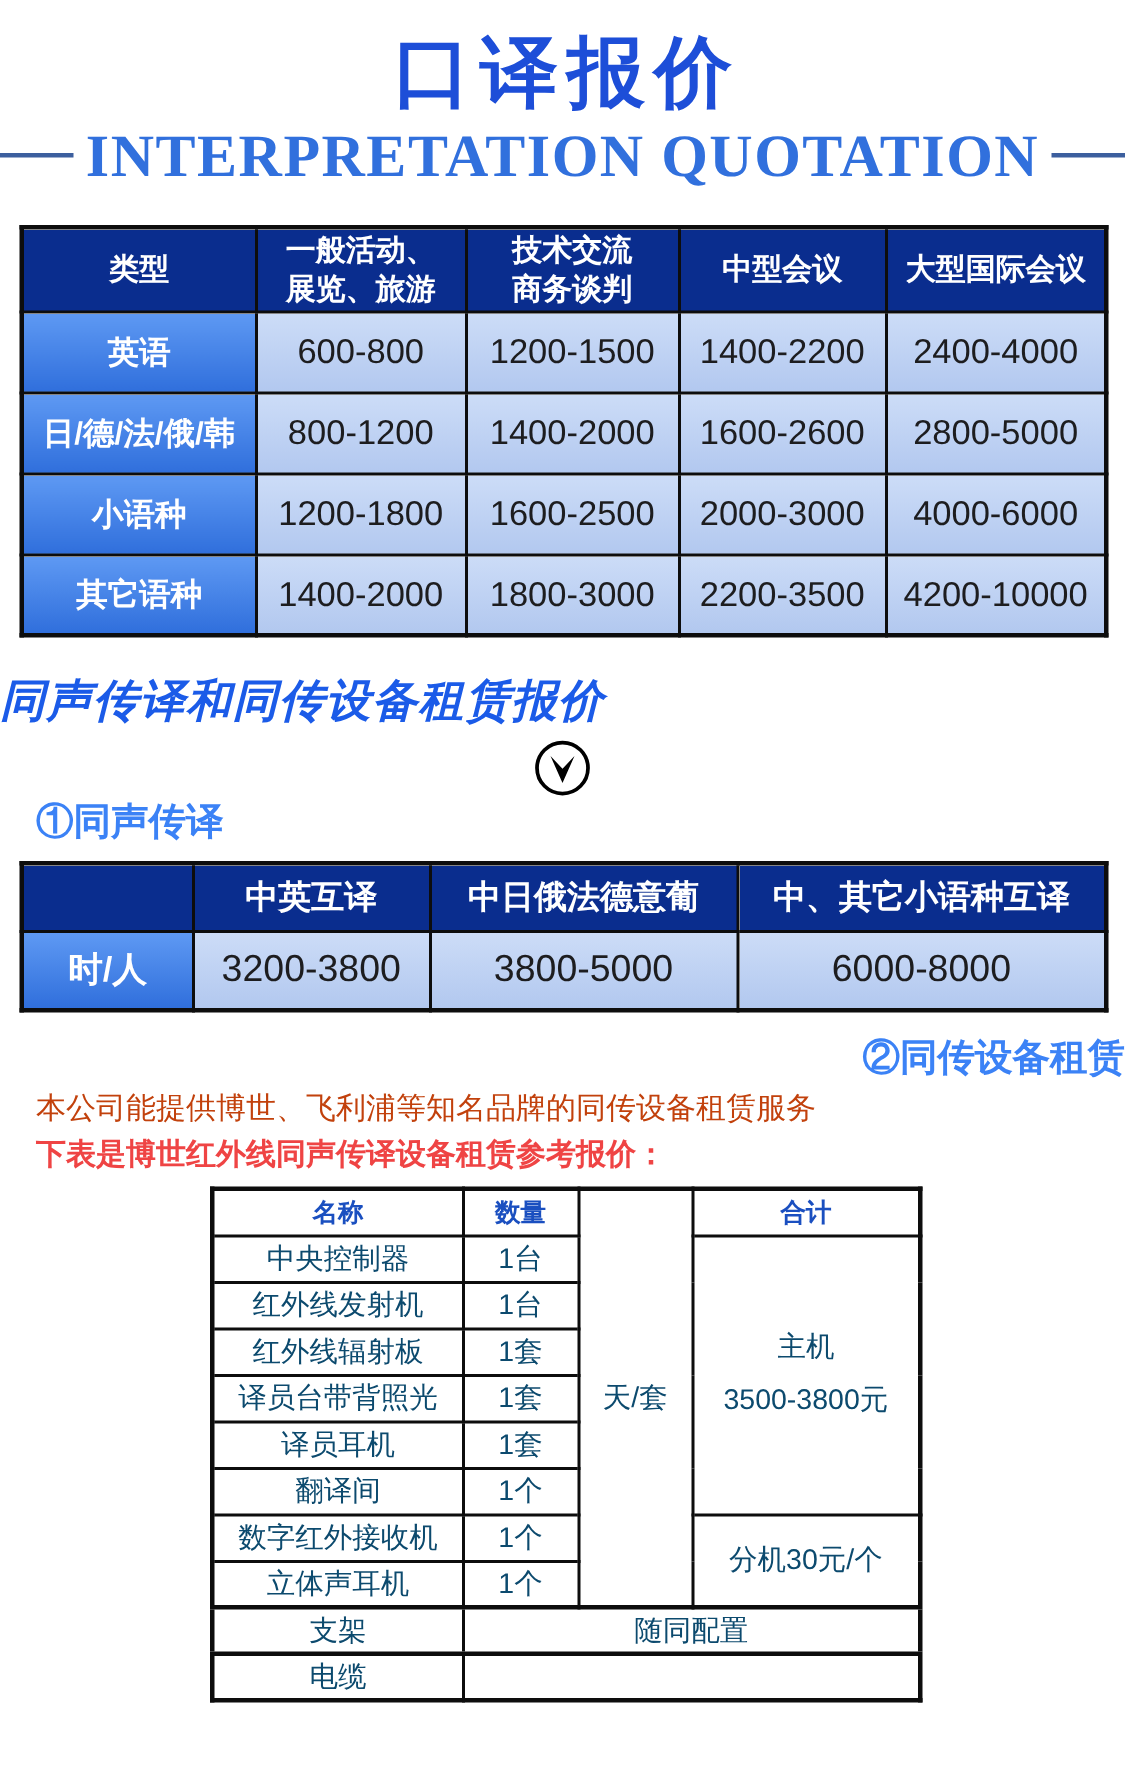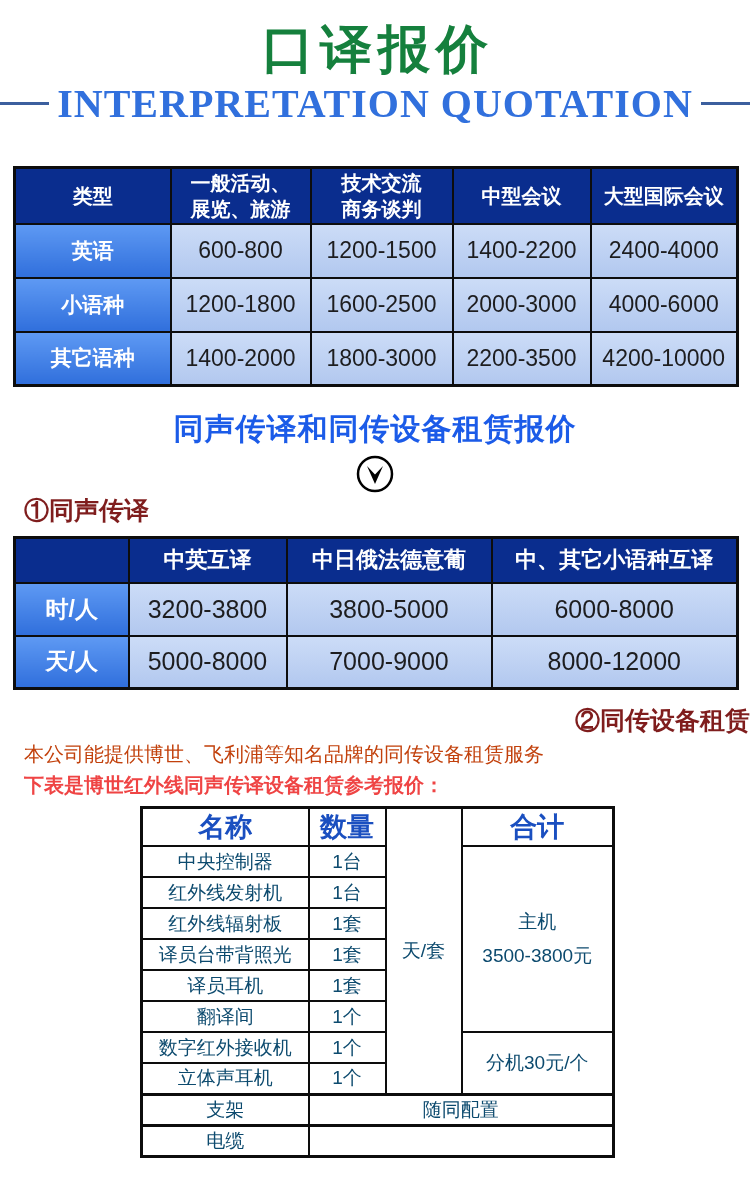--- a/index.html
+++ b/index.html
@@ -5,61 +5,61 @@
   html,body { margin:0; padding:0; }
   .page {
     position:relative; width:750px; height:1186px; background:#ffffff;
     overflow:hidden; font-family:"Liberation Sans", sans-serif;
   }
 
   
   .main-title {
     margin:20px 0 0; text-align:center;
     font-size:52px; line-height:58px; font-weight:700;
-    color:#15803d; letter-spacing:6px; text-indent:6px;
+    color:#1d4ed8; letter-spacing:6px; text-indent:6px;
   }
   .subtitle-row { display:flex; align-items:center; margin-top:4px; height:42px; }
   .rule { flex:1; height:3px; background:#3c5f9e; }
   .subtitle {
     font-family:"Liberation Serif", serif; font-weight:700; font-size:40px;
     color:#3170dd; letter-spacing:1px; padding:0 8px; white-space:nowrap;
   }
 
   
   .t { border-collapse:collapse; table-layout:fixed; margin-left:13px; border:3px solid #0d0d0d; }
   .t th, .t td { border:2px solid #0d0d0d; text-align:center; vertical-align:middle; padding:0; overflow:hidden; }
-  .t1 { margin-top:42px;border-radius:17px; }
+  .t1 { margin-top:26px;border-radius:17px; }
   .t1 .hrow { height:56px; }
   .t1 .drow { height:54px; }
   .navy { background:#0a2d8e; color:#ffffff; font-weight:700; font-size:20px; line-height:1.3; }
   .rowhead { background:linear-gradient(180deg,#5e99f3,#306fdc); color:#ffffff; font-weight:700; font-size:21px; }
   .cell { background:linear-gradient(180deg,#ccdcf7,#b2c8ef); color:#1d1d1f; font-size:23px; }
 
   
-  .section-title { margin-top:22px; text-align:center; font-size:30px; font-weight:700; color:#1b5be8; letter-spacing:1px; }
+  .section-title { margin-top:22px; text-align:left; font-size:30px; font-weight:700; color:#1b5be8; letter-spacing:1px;font-style:italic; }
   .arrow-wrap { text-align:center; margin-top:4px; height:40px; }
-  .sub-heading { margin:0 0 0 24px; font-size:25px; line-height:32px; font-weight:700; color:#7f1d1d; }
+  .sub-heading { margin:0 0 0 24px; font-size:25px; line-height:32px; font-weight:700; color:#3b82f6; }
 
   .t2 { margin-top:10px; }
   .t2 .hrow { height:45px; }
   .t2 .drow { height:53px; }
   .t2 .navy { font-size:22px; }
   .t2 .rowhead { font-size:23px; }
   .t2 .cell { font-size:25px; }
 
   .h2 { margin-top:14px;text-align:right; }
   .para { margin:5px 0 0 24px; font-size:20px; line-height:26px; }
   .p1 { color:#c2410c; }
   .p2 { color:#ef4444; font-weight:700; }
 
   
   .t3 { border-collapse:collapse; table-layout:fixed; margin:8px 0 0 140px; border:3px solid #0d0d0d; }
   .t3 th, .t3 td { border:2px solid #0d0d0d; text-align:center; vertical-align:middle; padding:0; }
   .t3 tr { height:31px; }
-  .t3 th { font-size:27px; font-weight:700; color:#1a4fc0; }
+  .t3 th { font-size:17px; font-weight:700; color:#1a4fc0; }
   .t3 td { font-size:19px; color:#0c4a6e; }
   .unit { font-size:21px; }
   .total-main { font-size:20px; }
   .total-main div { line-height:1.8; }
   .total-sub { font-size:20px; }
   .foot { height:33px; }
   .foot td { border-top-width:3px; }
 </style>
 </head>
 <body>
@@ -104,20 +104,27 @@
         <div>大型国际会议</div>
         <div></div>
       </th>
     </tr>
     <tr class="drow">
       <td class="rowhead">英语</td>
       <td class="cell">600-800</td>
       <td class="cell">1200-1500</td>
       <td class="cell">1400-2200</td>
       <td class="cell">2400-4000</td>
+    </tr>
+    <tr class="drow">
+      <td class="rowhead">日/德/法/俄/韩</td>
+      <td class="cell">800-1200</td>
+      <td class="cell">1400-2000</td>
+      <td class="cell">1600-2600</td>
+      <td class="cell">2800-5000</td>
     </tr>
     <tr class="drow">
       <td class="rowhead">小语种</td>
       <td class="cell">1200-1800</td>
       <td class="cell">1600-2500</td>
       <td class="cell">2000-3000</td>
       <td class="cell">4000-6000</td>
     </tr>
     <tr class="drow">
       <td class="rowhead">其它语种</td>
@@ -153,26 +160,20 @@
       <th class="navy">中英互译</th>
       <th class="navy">中日俄法德意葡</th>
       <th class="navy">中、其它小语种互译</th>
     </tr>
     <tr class="drow">
       <td class="rowhead">时/人</td>
       <td class="cell">3200-3800</td>
       <td class="cell">3800-5000</td>
       <td class="cell">6000-8000</td>
     </tr>
-    <tr class="drow">
-      <td class="rowhead">天/人</td>
-      <td class="cell">5000-8000</td>
-      <td class="cell">7000-9000</td>
-      <td class="cell">8000-12000</td>
-    </tr>
   </tbody>
     </table>
 
   <div class="sub-heading h2">②同传设备租赁</div>
   <div class="para p1">本公司能提供博世、飞利浦等知名品牌的同传设备租赁服务</div>
   <div class="para p2">下表是博世红外线同声传译设备租赁参考报价：</div>
 
   <table class="t3">
     <colgroup>
       <col style="width:167px">

